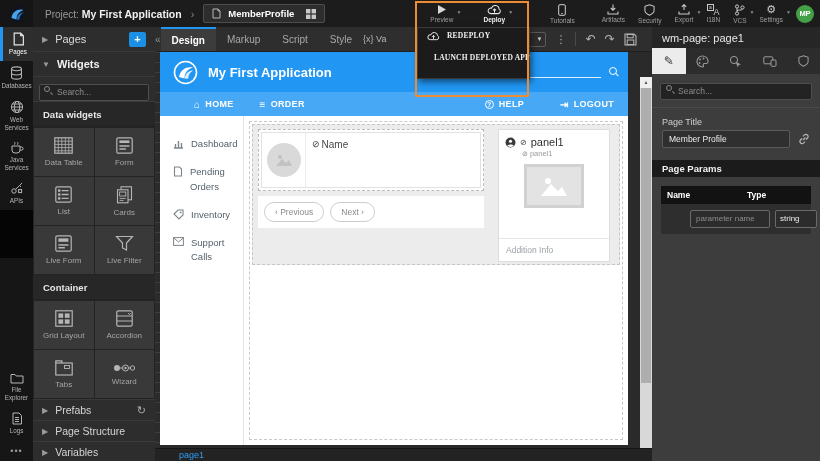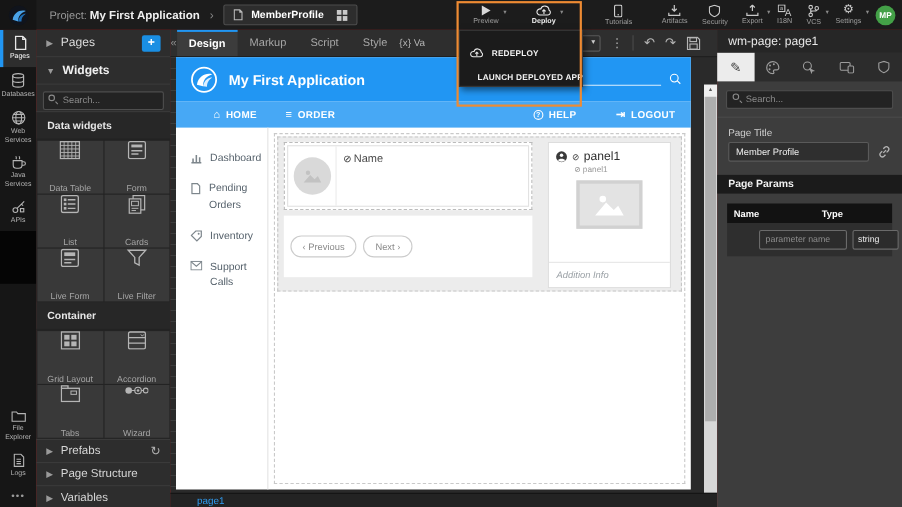--- a/index.html
+++ b/index.html
@@ -16,21 +16,21 @@
   .page-tab { display:flex; align-items:center; gap:7px; background:#2d2d2d; border:1px solid #4d4d4d; border-radius:2px; height:19px; padding:0 8px; width:122px; }
   .page-tab .tab-label { color:#fff; font-size:9.5px; font-weight:bold; flex:1; }
   .tb-btn { display:flex; flex-direction:column; align-items:center; justify-content:center; color:#c9c9c9; gap:1px; position:relative; }
   .tb-btn .lbl { font-size:6.5px; color:#9f9f9f; white-space:nowrap; }
   .tb-btn .chev { position:absolute; right:-8px; top:5px; font-size:5px; color:#8a8a8a; }
   .tb-right { margin-left:auto; display:flex; align-items:center; gap:13px; padding-right:6px; }
   .avatar { width:18px; height:18px; border-radius:50%; background:#43a047; color:#fff; font-size:7.5px; font-weight:bold; display:flex; align-items:center; justify-content:center; }
 
   
   .deploy-menu { position:absolute; left:417px; top:27px; width:113px; background:#1b1b1b; border:1px solid #3a3a3a; box-shadow:2px 3px 6px rgba(0,0,0,.5); z-index:40; padding:3px 0; }
-  .deploy-menu .mi { height:22px; display:flex; align-items:flex-end; gap:7px; padding:0 9px; color:#f2f2f2; font-size:7.5px; font-weight:bold; letter-spacing:.2px; white-space:nowrap; }
+  .deploy-menu .mi { height:22px; display:flex; align-items:flex-start; gap:7px; padding:0 9px; color:#f2f2f2; font-size:7.5px; font-weight:bold; letter-spacing:.2px; white-space:nowrap;font-family:Liberation Serif, serif; }
   .orange-rect { position:absolute; left:415px; top:1px; width:114px; height:96px; border:2px solid #ee8b33; z-index:41; pointer-events:none; }
 
   
   .leftrail { position:absolute; left:0; top:27px; width:33px; height:434px; background:#161616; display:flex; flex-direction:column; }
   .rail-item { width:33px; padding:5px 1px; display:flex; flex-direction:column; align-items:center; gap:2px; color:#b5b5b5; }
   .rail-item .rl { font-size:6.3px; text-align:center; line-height:1.25; }
   .rail-item.active { background:#2e2e2e; border-left:3px solid #2196f3; color:#fff; }
   .rail-black { height:48px; background:#050505; }
   .rail-bottom { margin-top:auto; }
   .rail-dots { color:#9a9a9a; font-size:9px; text-align:center; padding:6px 0 5px; letter-spacing:1px; }
@@ -40,21 +40,21 @@
   .lp-row { height:25px; flex:none; display:flex; align-items:center; padding:0 9px; border-bottom:1px solid #3a3a3a; color:#dcdcdc; font-size:11px; }
   .lp-row .caret { color:#9a9a9a; font-size:8px; margin-right:7px; }
   .plus-btn { margin-left:auto; width:17px; height:15px; background:#1a8fe3; border-radius:2px; color:#fff; font-size:11px; line-height:14px; text-align:center; font-weight:bold; }
   .lp-search { height:25px; flex:none; padding:4px 6px; border-bottom:1px solid #3a3a3a; position:relative; }
   .lp-search input, .rp-search input { width:100%; height:17px; background:#232323; border:1px solid #4e4e4e; border-radius:2px; color:#aaa; font-size:8.5px; padding:0 4px 0 17px; font-family:"Liberation Sans",sans-serif; outline:none; }
   .lens { position:absolute; width:6px; height:6px; border:1px solid #8a8a8a; border-radius:50%; }
   .lens::after { content:""; position:absolute; width:3px; height:1px; background:#8a8a8a; transform:rotate(45deg); left:5px; top:6px; }
   .lp-search .lens { left:11px; top:9px; }
   .sec-title { height:25px; flex:none; display:flex; align-items:center; padding:0 10px; background:#272727; color:#e6e6e6; font-size:9.5px; font-weight:bold; border-bottom:1px solid #222; }
   .tiles { flex:none; display:grid; grid-template-columns:1fr 1fr; gap:1px; background:#232323; padding:1px; }
-  .tile { height:48px; background:#393939; display:flex; flex-direction:column; align-items:center; justify-content:space-between; gap:4px; color:#b5b5b5; }
+  .tile { height:48px; background:#393939; display:flex; flex-direction:column; align-items:center; justify-content:center; gap:4px; color:#b5b5b5; }
   .tile .tl { font-size:8px; color:#a5a5a5; }
   .lp-foot { height:21px; flex:none; display:flex; align-items:center; padding:0 9px; border-top:1px solid #3a3a3a; color:#d5d5d5; font-size:10.5px; }
   .lp-foot .caret { color:#9a9a9a; font-size:8px; margin-right:7px; }
   .refresh { margin-left:auto; color:#b0b0b0; font-size:11px; }
 
   
   .canvaswrap { position:absolute; left:155px; top:27px; width:497px; height:434px; background:#2a2a2a; }
   .ctoolbar { position:absolute; left:0; top:0; width:100%; height:25px; background:#2e2e2e; border-bottom:1px solid #1f1f1f; display:flex; align-items:stretch; color:#9f9f9f; }
   .ct-collapse { width:20px; display:flex; align-items:center; justify-content:center; font-size:10px; color:#8f8f8f; }
   .ct-tab { padding:0 11px; display:flex; align-items:center; font-size:10px; color:#a8a8a8; }
@@ -92,29 +92,29 @@
   .dashed-outer { height:100%; border:1px dashed #c9c9c9; padding:2px; }
   .widget-zone { height:141px; background:#ececec; border:1px dashed #c6c6c6; position:relative; }
 
   .name-wrap { position:absolute; left:5px; top:4px; width:226px; }
   .name-card { background:#fff; border:1px dashed #bbb; padding:2px; }
   .name-inner { border:1px solid #e2e2e2; height:56px; display:flex; }
   .avatar-cell { width:44px; border-right:1px solid #ececec; display:flex; align-items:center; justify-content:center; }
   .ph-circle { width:34px; height:34px; border-radius:50%; background:#d9d9d9; display:flex; align-items:center; justify-content:center; }
   .name-cell { padding:6px 0 0 6px; font-size:10px; color:#474747; display:flex; gap:2px; align-items:flex-start; }
   .bind-g { font-size:9px; color:#3a3a3a; }
-  .pager { margin-top:5px; background:#fff; padding:18px 6px; display:flex; gap:6px; }
+  .pager { margin-top:5px; background:#fff; padding:6px 6px; display:flex; gap:6px; }
   .pill { border:1px solid #ccc; border-radius:12px; background:#fff; color:#8a8a8a; font-size:8.5px; padding:4px 10px; font-family:"Liberation Sans",sans-serif; }
 
   .panel-card { position:absolute; right:9px; top:4px; width:112px; height:133px; background:#fff; border:1px solid #ddd; display:flex; flex-direction:column; }
   .pc-hdr { padding:6px 6px 1px; display:flex; align-items:center; gap:4px; color:#333; }
   .pc-title { font-size:11px; color:#2f2f2f; }
   .pc-sub { padding-left:23px; font-size:7.5px; color:#999; display:flex; gap:2px; align-items:center; }
   .pc-img { width:60px; height:44px; margin:6px auto 0; background:#e3e3e3; border:3px solid #d1d1d1; display:flex; align-items:center; justify-content:center; }
-  .pc-foot { margin-top:auto; border-top:1px solid #e6e6e6; padding:6px 7px; font-size:8.5px; color:#9ba1a6;font-style:italic; }
+  .pc-foot { margin-top:auto; border-top:1px solid #e6e6e6; padding:6px 7px; font-size:8.5px; color:#9ba1a6; }
 
   .cv-scroll { position:absolute; right:0; top:25px; width:12px; height:396px; background:#d8d8d8; }
   .cv-btn { position:absolute; left:0; width:12px; height:11px; background:#efefef; color:#555; font-size:5px; text-align:center; line-height:11px; }
   .cv-thumb { position:absolute; left:1px; top:11px; width:10px; height:295px; background:#aeaeae; }
 
   .statusbar { position:absolute; left:0; bottom:0; width:100%; height:13px; background:#232323; border-top:1px solid #151515; display:flex; align-items:center; }
   .statusbar span { color:#2f9bf0; font-size:9px; margin-left:24px; }
 
   
   .rightpanel { position:absolute; left:652px; top:27px; width:168px; height:434px; background:#3d3d3d; }

